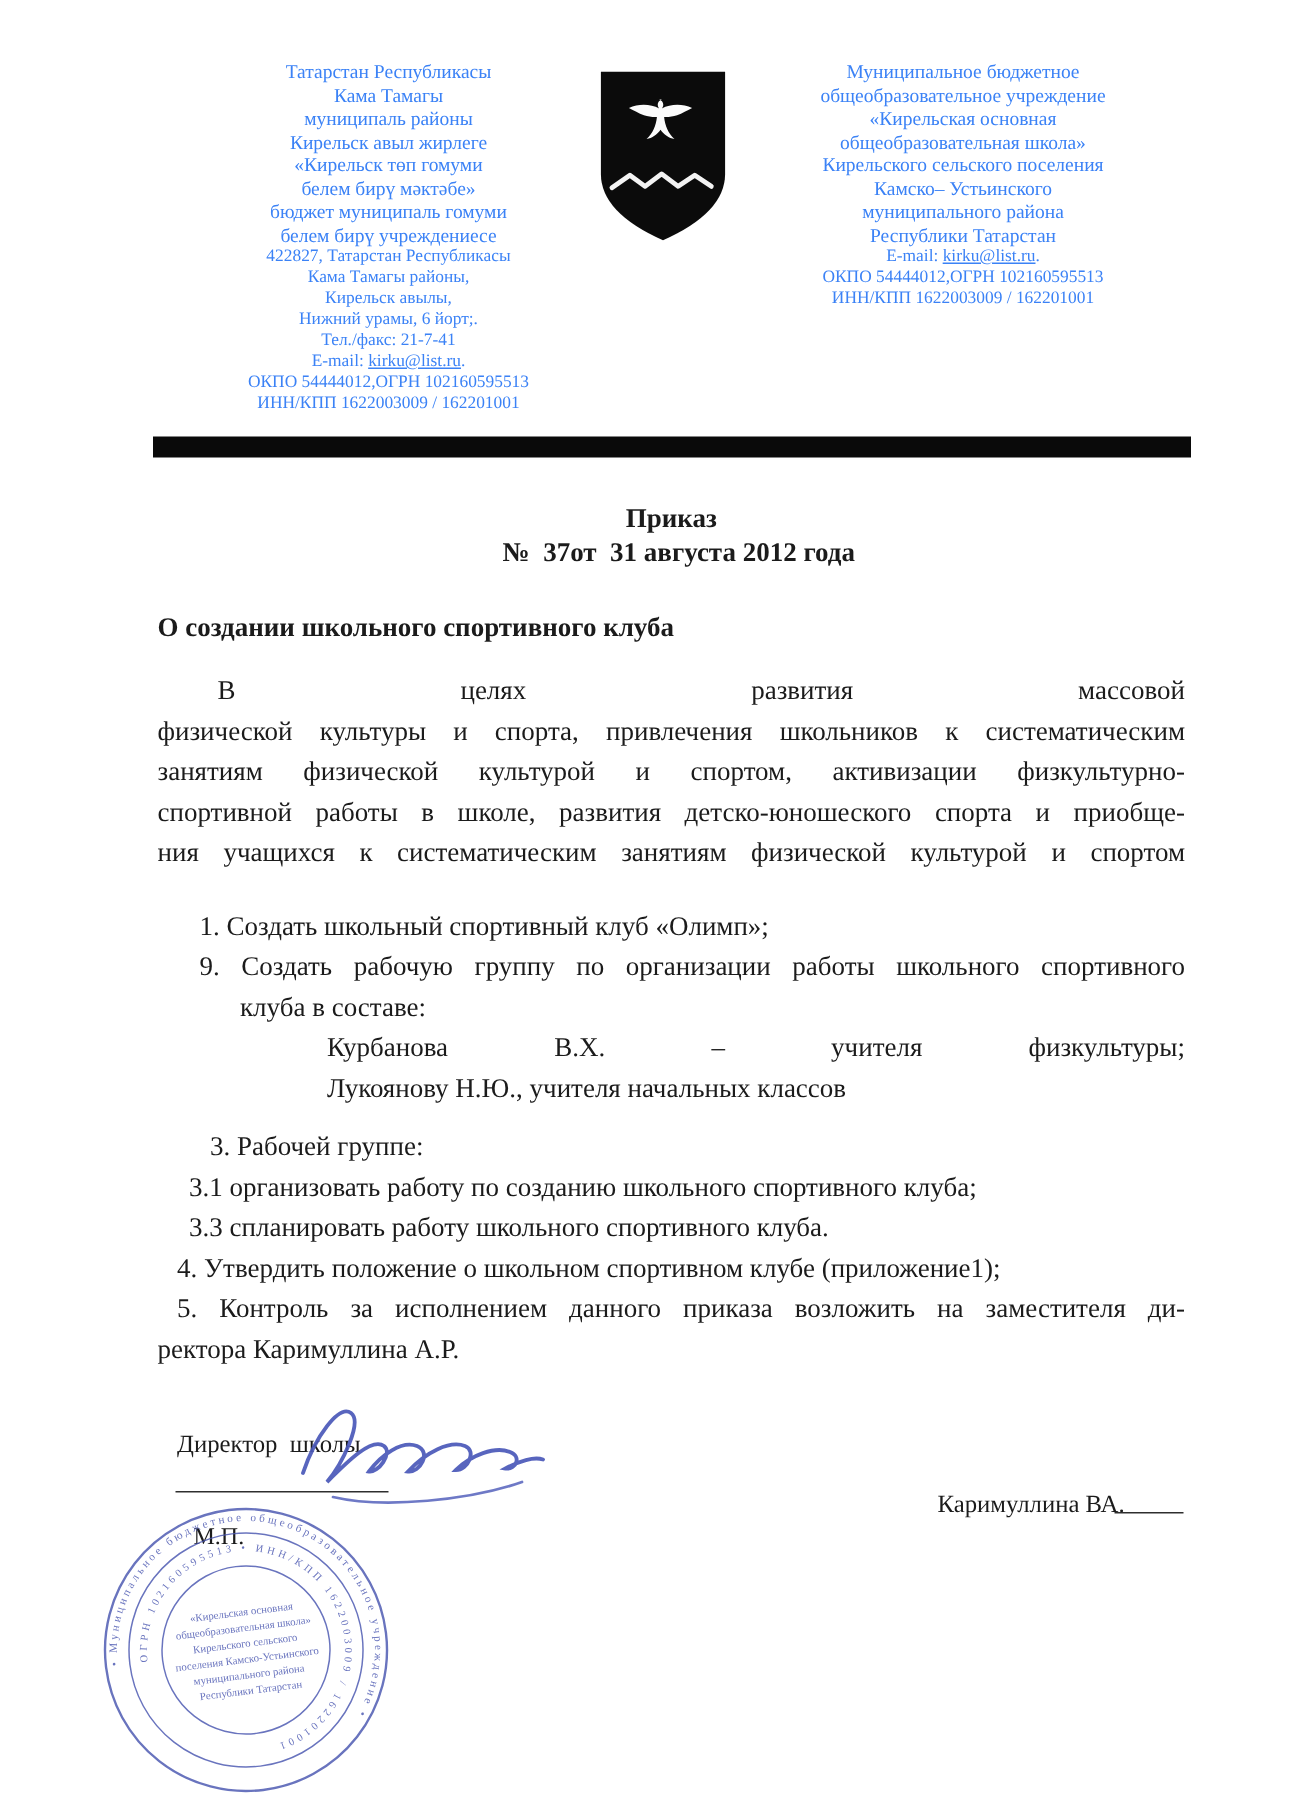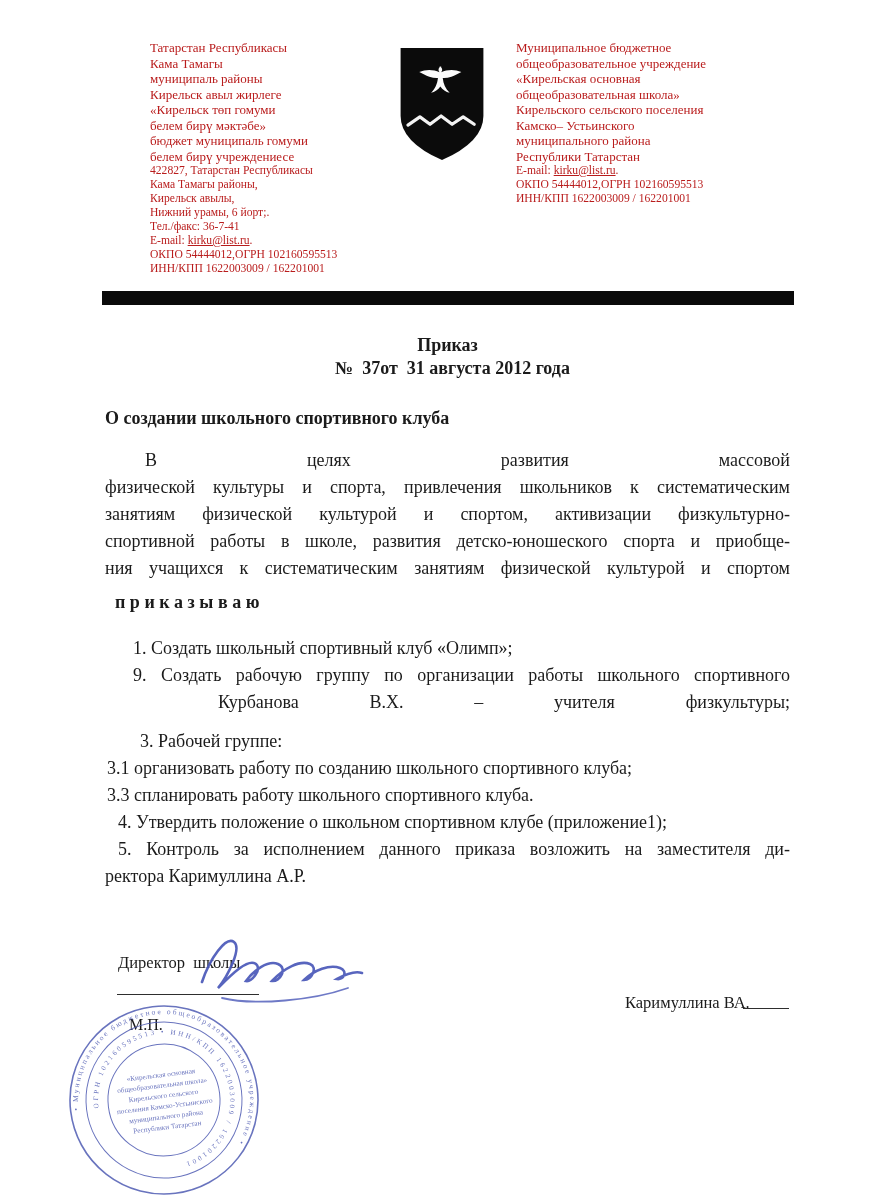--- a/index.html
+++ b/index.html
@@ -6,21 +6,21 @@
   html,body { background:#ffffff; }
   .page {
     position:relative; width:872px; height:1200px; margin:0 auto;
     background:#ffffff; color:#1b1b1b; overflow:hidden;
     font-family:"Liberation Serif", serif;
   }
 
   
   .letterhead { display:flex; justify-content:space-between; align-items:flex-start;
                 padding:40px 104px 0 150px; }
-  .lh-col { text-align:left; color:#b91c1c; }
+  .lh-col { text-align:center; color:#3b82f6; }
   .lh-left  { width:218px; }
   .lh-right { width:252px; }
   .org  div { font-size:13px;   line-height:15.5px; }
   .addr div { font-size:11.6px; line-height:14px; }
   .email-line { font-size:11.6px; line-height:14px; }
   .email { text-decoration:underline; }
   .emblem { width:92px; height:120px; margin-top:4px; flex:0 0 auto; }
 
   
   .bar { height:14px; background:#0a0a0a; margin:15px 78px 0 102px; }
@@ -38,21 +38,21 @@
   .bline.first { padding-left:40px; }
 
   .decree { margin-top:10px; font-weight:bold; padding-left:10px; }
 
   .items { margin-top:22px; line-height:27px; }
   .spread { text-align:justify; text-align-last:justify; }
   .ind-a { padding-left:28px; }
   .ind-b { padding-left:55px; }
   .ind-c { padding-left:113px; }
   .ind-d { padding-left:35px; }
-  .ind-e { padding-left:2px; }
+  .ind-e { padding-left:2px;margin-left:19px; }
   .ind-f { padding-left:13px; }
   .gap { height:12px; }
 
   
   .director-label { position:absolute; left:118px; top:953px; font-size:16.5px; white-space:pre; }
   .sig-underline  { position:absolute; left:117px; top:973px; width:142px; height:22px;
                     border-bottom:1.2px solid #2e2e2e; }
   .signer-name    { position:absolute; left:625px; top:993px; font-size:16.5px; }
   .short-line     { position:absolute; left:743px; top:988px; width:46px; height:21px;
                     border-bottom:1.5px solid #2e2e2e; }
@@ -77,21 +77,21 @@
           <div>«Кирельск төп гомуми</div>
           <div>белем  бирү мәктәбе»</div>
           <div>бюджет муниципаль  гомуми</div>
           <div>белем бирү учреждениесе</div>
         </div>
       <div class="addr">
           <div>422827, Татарстан  Республикасы</div>
           <div>Кама Тамагы  районы,</div>
           <div>Кирельск авылы,</div>
           <div>Нижний урамы, 6 йорт;.</div>
-          <div>Тел./факс: 36-7-41</div>
+          <div>Тел./факс: 21-7-41</div>
         </div>
       <div class="email-line"><span>E-mail: </span><span class="email">kirku@list.ru</span><span>.</span></div>
       <div class="addr">
           <div>ОКПО 54444012,ОГРН 102160595513</div>
           <div>ИНН/КПП 1622003009 / 162201001</div>
         </div>
     </div>
 
     <div class="emblem">
       <svg viewBox="0 0 100 130" width="92" height="120">
@@ -134,26 +134,27 @@
     <div class="subject">О создании школьного спортивного клуба</div>
 
     <div class="body-par">
       <div class="bline first">В целях развития массовой</div>
       <div class="bline">физической культуры и спорта, привлечения школьников к систематическим</div>
       <div class="bline">занятиям физической культурой и спортом, активизации физкультурно-</div>
       <div class="bline">спортивной работы в школе, развития детско-юношеского спорта и приобще-</div>
       <div class="bline">ния учащихся к систематическим занятиям физической культурой и спортом</div>
     </div>
 
-    <div class="decree">п р и к а з ы в а ю</div>
 
     <div class="items">
       <div class="ind-a">1.  Создать школьный спортивный клуб «Олимп»;</div>
       <div class="ind-a spread">9.  Создать рабочую группу по организации работы  школьного  спортивного</div>
+      <div class="ind-b">клуба в составе:</div>
       <div class="ind-c spread">Курбанова В.Х. – учителя физкультуры;</div>
+      <div class="ind-c">Лукоянову Н.Ю., учителя начальных классов</div>
       <div class="gap"></div>
       <div class="ind-d">3. Рабочей группе:</div>
       <div class="ind-e">3.1 организовать работу по созданию школьного спортивного клуба;</div>
       <div class="ind-e">3.3 спланировать работу школьного спортивного клуба.</div>
       <div class="ind-f">4. Утвердить положение о школьном спортивном клубе (приложение1);</div>
       <div class="ind-f spread">5. Контроль за исполнением данного приказа возложить на заместителя  ди-</div>
       <div>ректора Каримуллина А.Р.</div>
     </div>
   </div>
 

